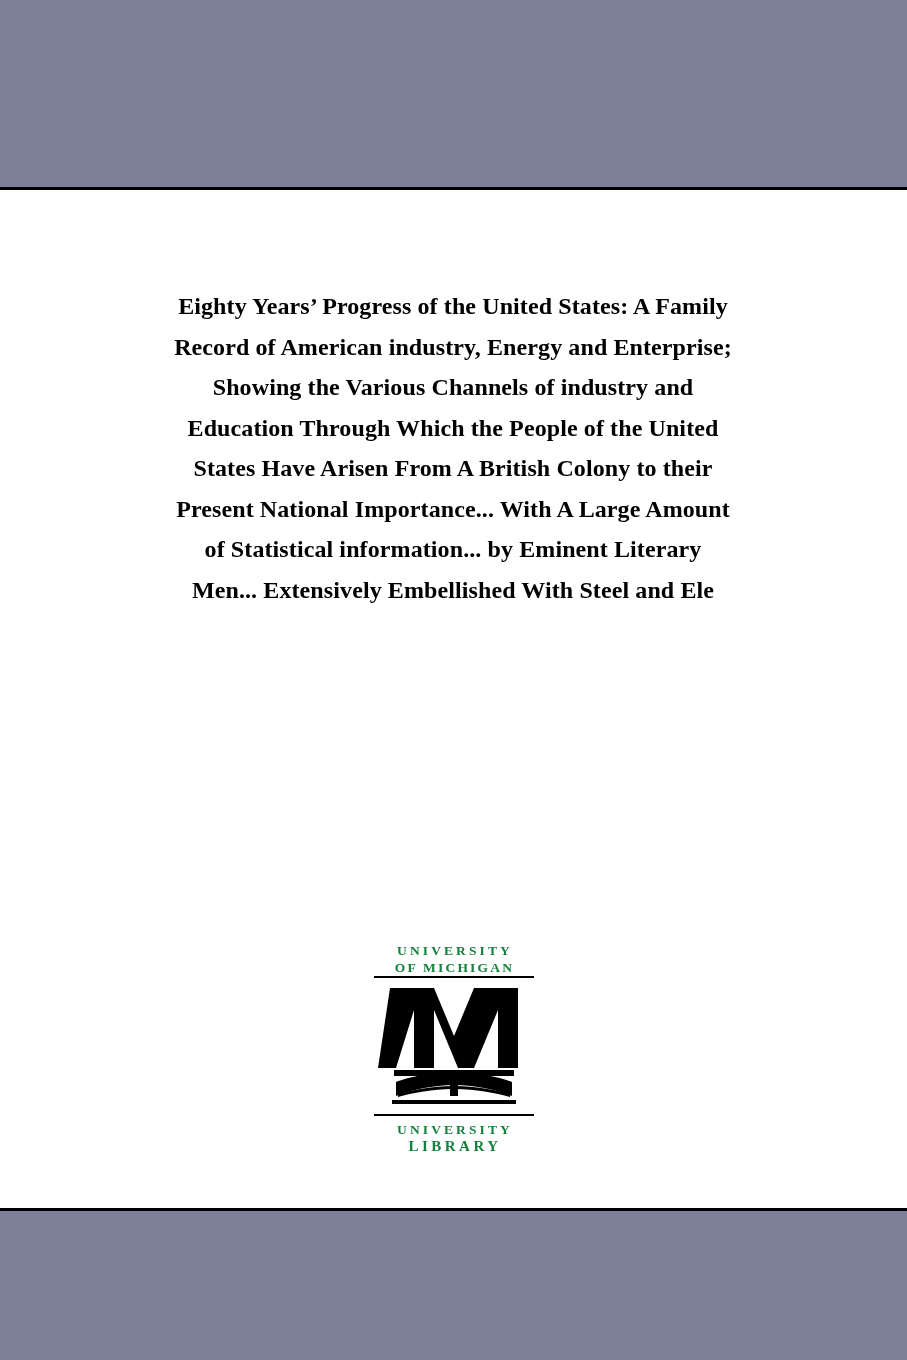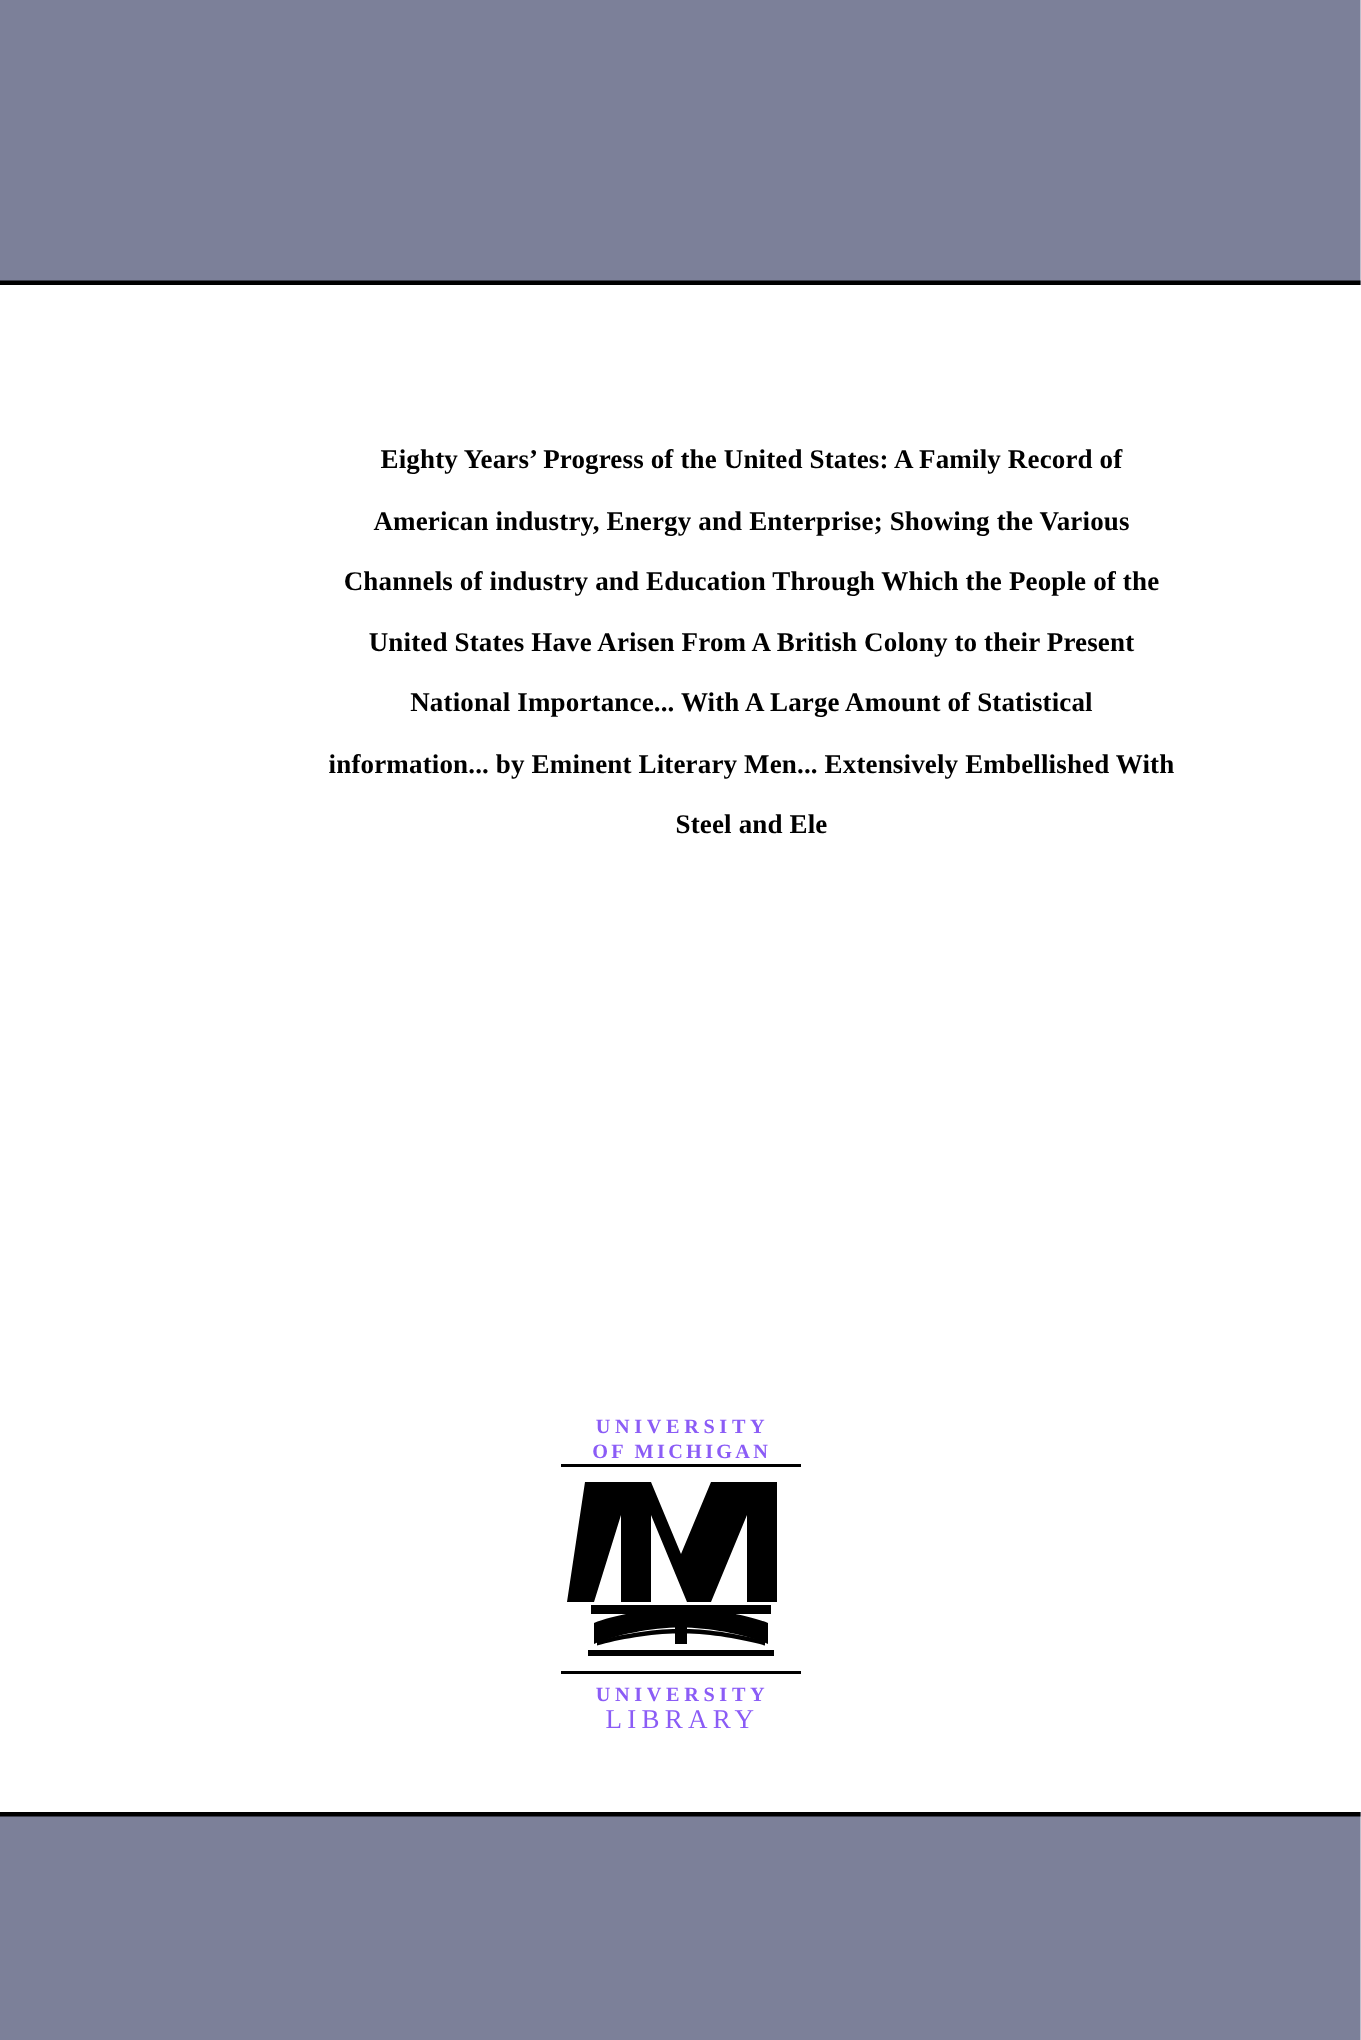--- a/index.html
+++ b/index.html
@@ -41,38 +41,37 @@
     background: #ffffff;
   }
   .title-block {
     position: absolute;
     top: 96px;
     left: 170px;
     width: 566px;
     text-align: center;
     font-family: "Liberation Serif", serif;
     font-weight: bold;
-    font-size: 18px;
+    font-size: 24px;
     line-height: 40.5px;
     color: #000000;
     letter-spacing: 0.1px;
-    margin-left: 48px;
   }
   .logo-wrap {
     position: absolute;
     top: 752px;
     left: 0;
     width: 100%;
     display: flex;
     justify-content: center;
   }
   .logo {
     width: 160px;
     text-align: center;
-    color: #8b5cf6;
+    color: #15803d;
   }
   .logo-line1 {
     font-family: "Liberation Serif", serif;
     font-weight: bold;
     font-size: 13.5px;
     letter-spacing: 3.1px;
     line-height: 17px;
     padding-left: 3px;
   }
   .logo-line2 {
@@ -99,22 +98,22 @@
   .logo-line3 {
     font-family: "Liberation Serif", serif;
     font-weight: bold;
     font-size: 13.5px;
     letter-spacing: 3.1px;
     line-height: 17px;
     padding-left: 3px;
   }
   .logo-line4 {
     font-family: "Liberation Serif", serif;
-    font-weight: normal;
-    font-size: 18px;
+    font-weight: bold;
+    font-size: 15px;
     letter-spacing: 3.5px;
     line-height: 17px;
     padding-left: 3px;
   }
 </style>
 </head>
 <body>
 
 <div class="page">
 

